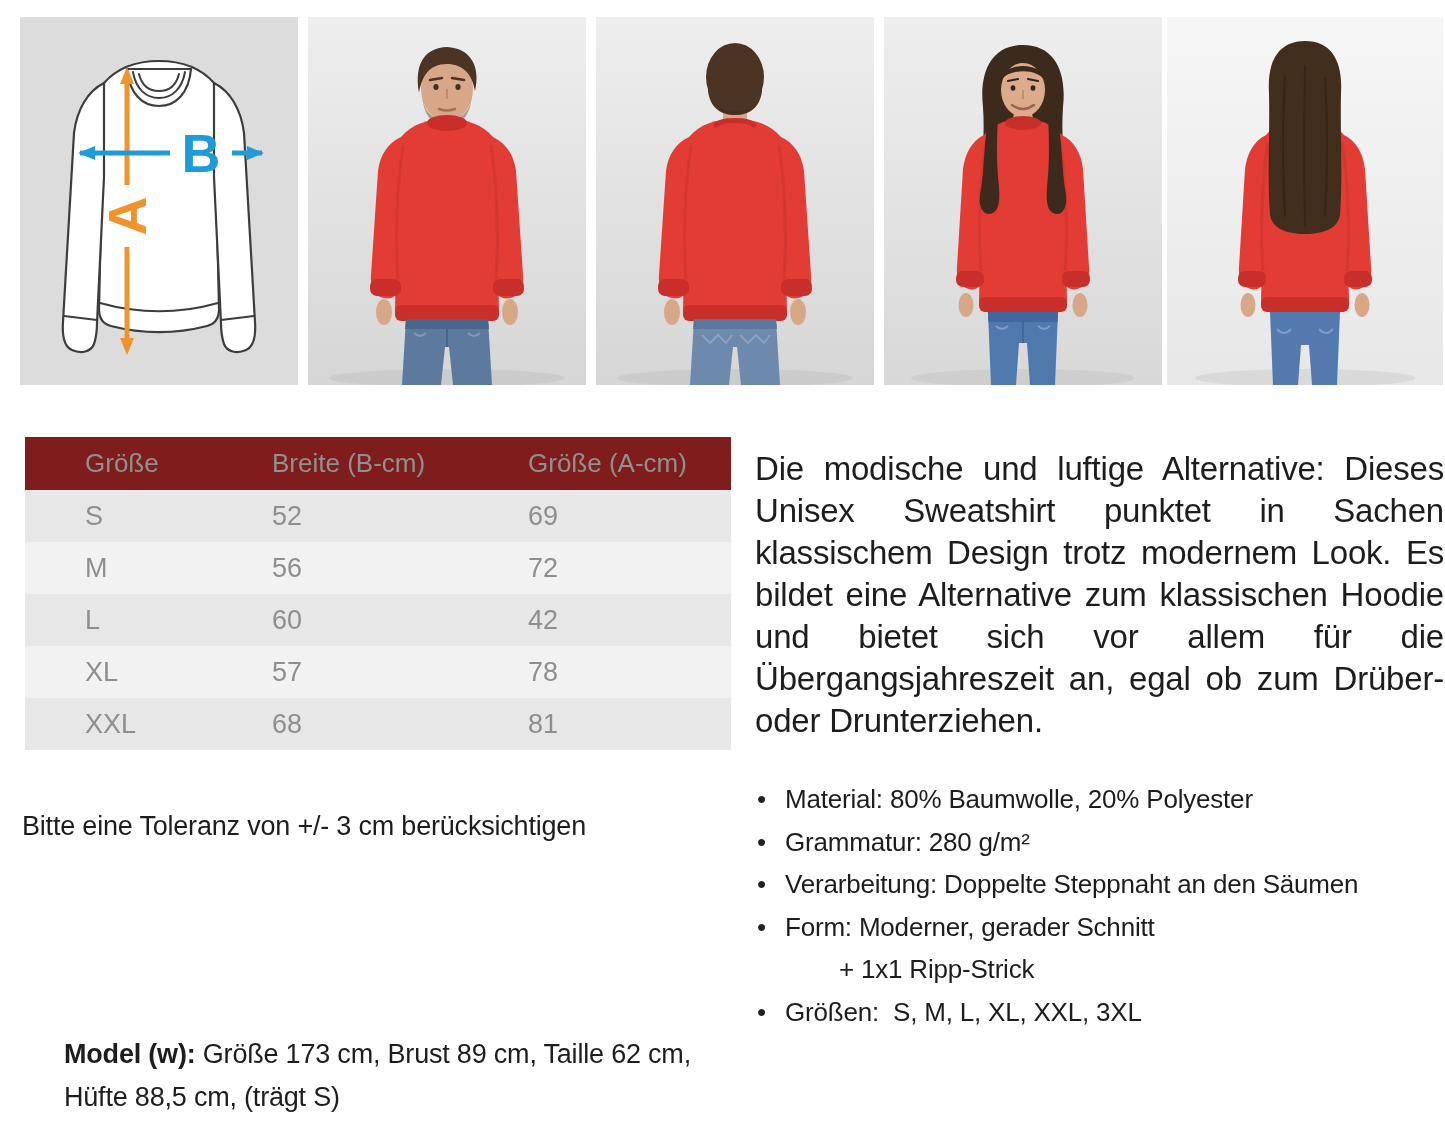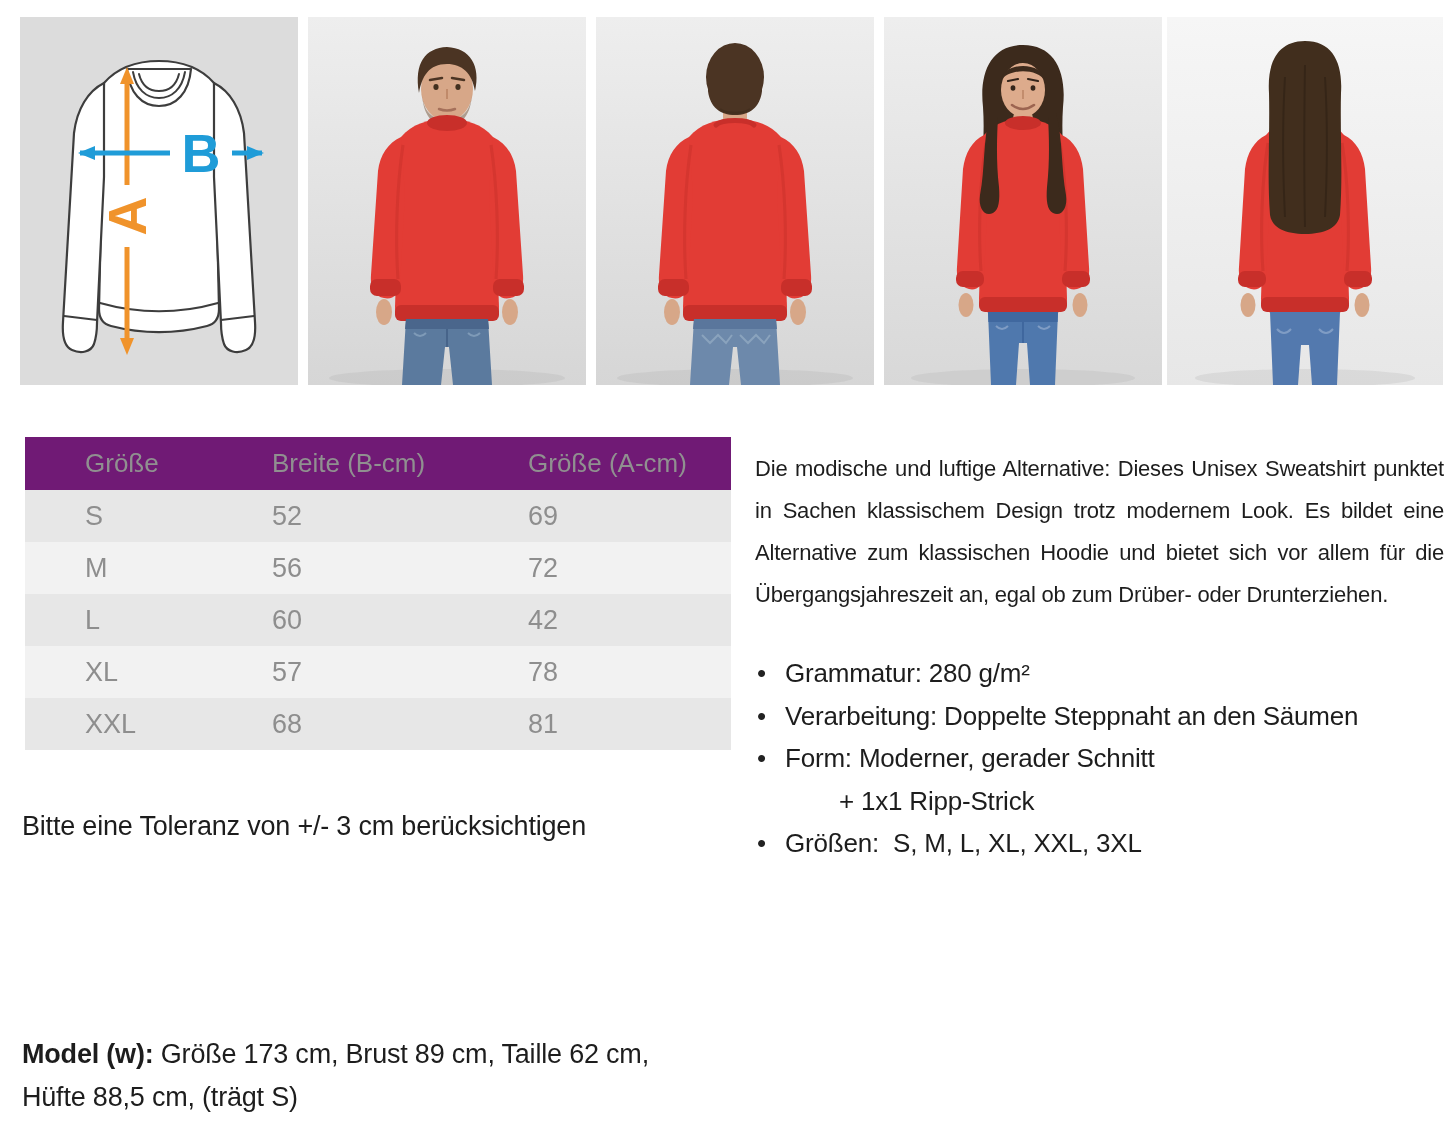--- a/index.html
+++ b/index.html
@@ -14,33 +14,33 @@
   .tile svg{display:block;}
 
   
   .size-table-wrap{position:absolute;left:25px;top:437px;width:706px;}
   table.size-table{border-collapse:collapse;width:706px;table-layout:fixed;}
   table.size-table th, table.size-table td{
     font-weight:normal;text-align:left;font-size:27px;color:var(--table_text);
     padding:0 0 0 60px;height:52px;overflow:hidden;white-space:nowrap;
   }
   table.size-table col.c1{width:187px;} table.size-table col.c2{width:256px;} table.size-table col.c3{width:263px;}
-  table.size-table thead tr{background:#701a75;height:53px;}
+  table.size-table thead tr{background:#7f1d1d;height:53px;}
   table.size-table thead th{font-size:26px;color:#909090;}
   table.size-table tbody tr:nth-child(odd){background:#e7e7e7;}
   table.size-table tbody tr:nth-child(even){background:#f2f2f2;}
 
   .tolerance{position:absolute;left:22px;top:808px;width:710px;margin:0;font-size:27px;line-height:36px;letter-spacing:-0.2px;}
   .model-info{position:absolute;left:22px;width:690px;margin:0;font-size:27px;line-height:43px;letter-spacing:-0.2px;}
   .model-info b{font-weight:bold;}
-  .model-m{top:905px;} .model-w{top:1033px;}
+  .model-m{top:905px;} .model-w{top:1033px;margin-left:42px;}
 
   
   .desc{position:absolute;left:755px;top:448px;width:689px;}
-  .desc-par{margin:0;font-size:22px;line-height:42px;letter-spacing:-0.2px;text-align:justify;}
+  .desc-par{margin:0;font-size:33px;line-height:42px;letter-spacing:-0.2px;text-align:justify;}
   .desc-list{list-style:none;margin:36px 0 0 0;padding:0;}
   .desc-list li{position:relative;font-size:26px;line-height:42.5px;letter-spacing:-0.2px;padding-left:30px;}
   .desc-list li:before{content:"\2022";position:absolute;left:2px;top:0;color:#222;}
   .desc-list li.indent{padding-left:84px;}
   .desc-list li.indent:before{content:"";}
 </style>
 </head>
 <body>
 
 <div class="page">
@@ -281,20 +281,21 @@
   </div>
 
   <p class="tolerance">Bitte eine Toleranz von +/- 3 cm berücksichtigen</p>
 
 
   <p class="model-info model-w"><b>Model (w):</b><span> Größe 173 cm, Brust 89 cm, Taille 62 cm, Hüfte 88,5 cm, (trägt S)</span></p>
 
   <div class="desc">
     <p class="desc-par">Die modische und luftige Alternative: Dieses Unisex Sweatshirt punktet in Sachen klassischem Design trotz modernem Look. Es bildet eine Alternative zum klassischen Hoodie und bietet sich vor allem für die Übergangsjahreszeit an, egal ob zum Drüber- oder Drunterziehen.</p>
     <ul class="desc-list">
+        <li>Material: 80% Baumwolle, 20% Polyester</li>
         <li>Grammatur: 280 g/m²</li>
         <li>Verarbeitung: Doppelte Steppnaht an den Säumen</li>
         <li>Form: Moderner, gerader Schnitt</li>
         <li class="indent">+ 1x1 Ripp-Strick</li>
         <li>Größen: &nbsp;S, M, L, XL, XXL, 3XL</li>
       </ul>
   </div>
 
 </div>
 

